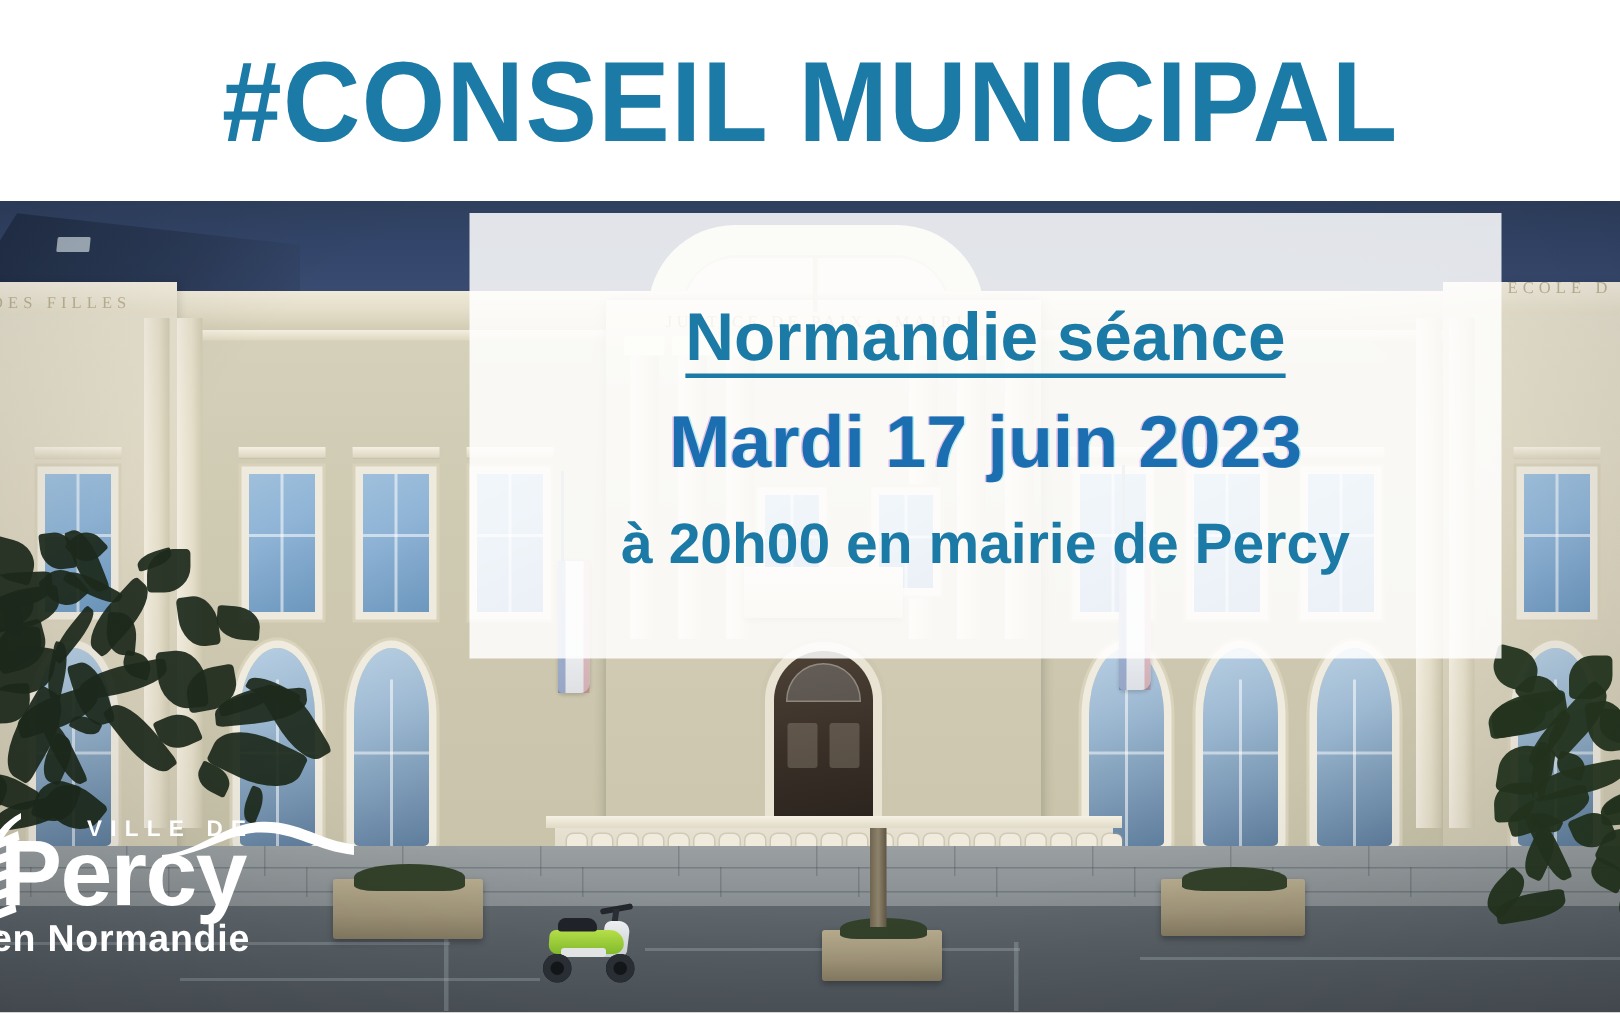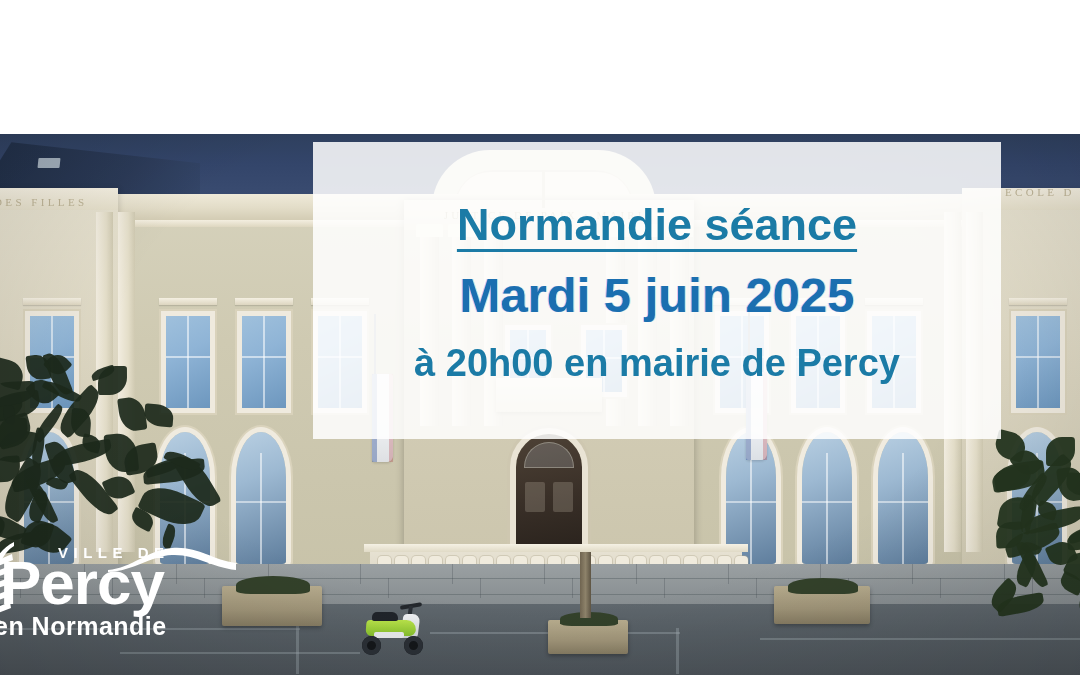--- a/index.html
+++ b/index.html
@@ -574,20 +574,23 @@
     pointer-events: none;
     background: radial-gradient(ellipse at 50% 40%, rgba(0,0,0,0) 55%, rgba(0,0,0,.14) 100%);
     z-index: 20;
   }
 </style>
 </head>
 <body>
 
 <div class="poster">
 
+  <div class="title-banner">
+    <div class="title-text">#CONSEIL MUNICIPAL</div>
+  </div>
 
   <div class="photo">
 
     <div class="sky"></div>
     <div class="roof"></div>
     <div class="roof-left-slope"></div>
     <div class="roof-window"></div>
 
     <div class="pediment-arch"></div>
     <div class="arch-mullion"></div>
@@ -875,17 +878,17 @@
 
       <div class="logo-percy">Percy</div>
 
       <div class="logo-norm">en Normandie</div>
     </div>
 
   </div>
 
   <div class="info-panel">
     <div class="line-1">Normandie séance</div>
-    <div class="line-2">Mardi 5 juin 2025</div>
+    <div class="line-2">Mardi 17 juin 2023</div>
     <div class="line-3">à 20h00 en mairie de Percy</div>
   </div>
 
 </div>
 
 </body></html>

